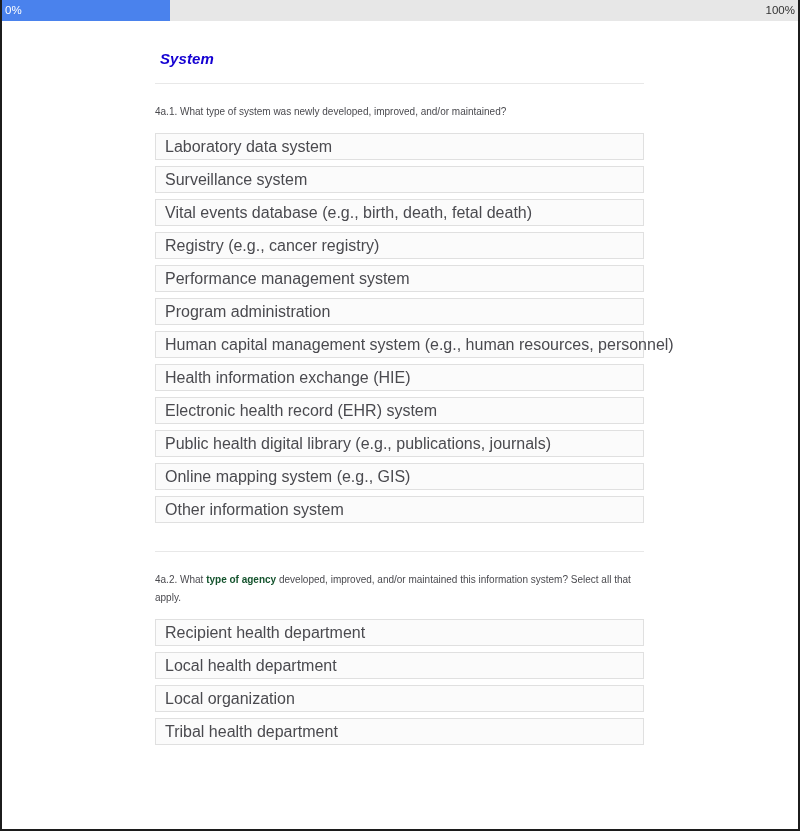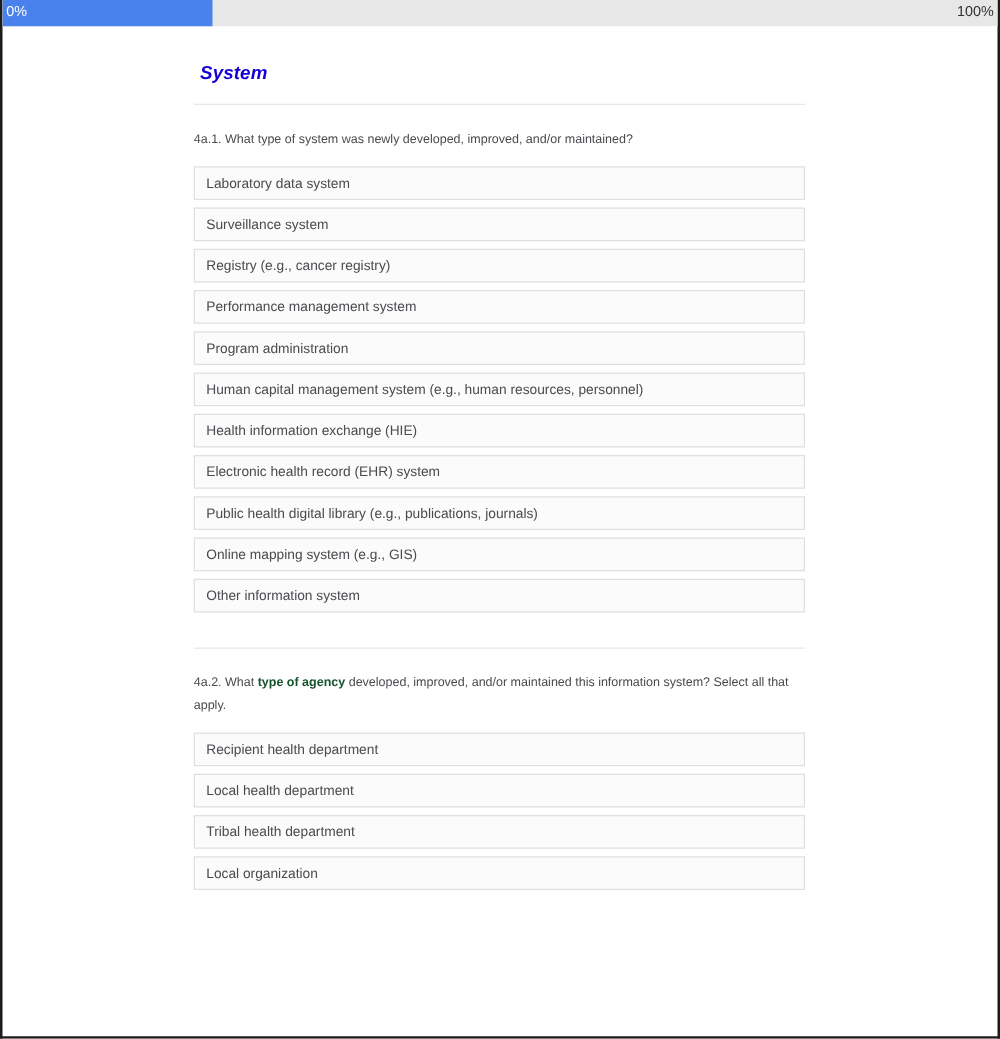--- a/index.html
+++ b/index.html
@@ -103,21 +103,21 @@
     height: 27px;
     border: 1px solid #e0e0e0;
     background: #fbfbfb;
     margin-bottom: 6px;
     display: flex;
     align-items: center;
     padding-left: 9px;
     cursor: pointer;
   }
   .option-label {
-    font-size: 11px;
+    font-size: 16px;
     color: #4a4a4f;
     line-height: 14px;
     white-space: nowrap;
   }
   .section-gap {
     height: 22px;
   }
   .divider2 {
     height: 1px;
     background: #e8e8e8;
@@ -144,20 +144,23 @@
       <span>4a.1. What type of system was newly developed, improved, and/or maintained?</span>
     </p>
     <div class="options">
       <div class="option">
           <span class="option-label">Laboratory data system</span>
         </div>
       <div class="option">
           <span class="option-label">Surveillance system</span>
         </div>
       <div class="option">
+          <span class="option-label">Vital events database (e.g., birth, death, fetal death)</span>
+        </div>
+      <div class="option">
           <span class="option-label">Registry (e.g., cancer registry)</span>
         </div>
       <div class="option">
           <span class="option-label">Performance management system</span>
         </div>
       <div class="option">
           <span class="option-label">Program administration</span>
         </div>
       <div class="option">
           <span class="option-label">Human capital management system (e.g., human resources, personnel)</span>
@@ -184,21 +187,21 @@
 
     <p class="question"><span>4a.2. What </span><b>type of agency</b><span> developed, improved, and/or maintained this information system? Select all that apply.</span></p>
     <div class="options">
       <div class="option">
           <span class="option-label">Recipient health department</span>
         </div>
       <div class="option">
           <span class="option-label">Local health department</span>
         </div>
       <div class="option">
+          <span class="option-label">Local organization</span>
+        </div>
+      <div class="option">
           <span class="option-label">Tribal health department</span>
-        </div>
-      <div class="option">
-          <span class="option-label">Local organization</span>
         </div>
     </div>
 
   </div>
 </div>
 
 </body></html>

